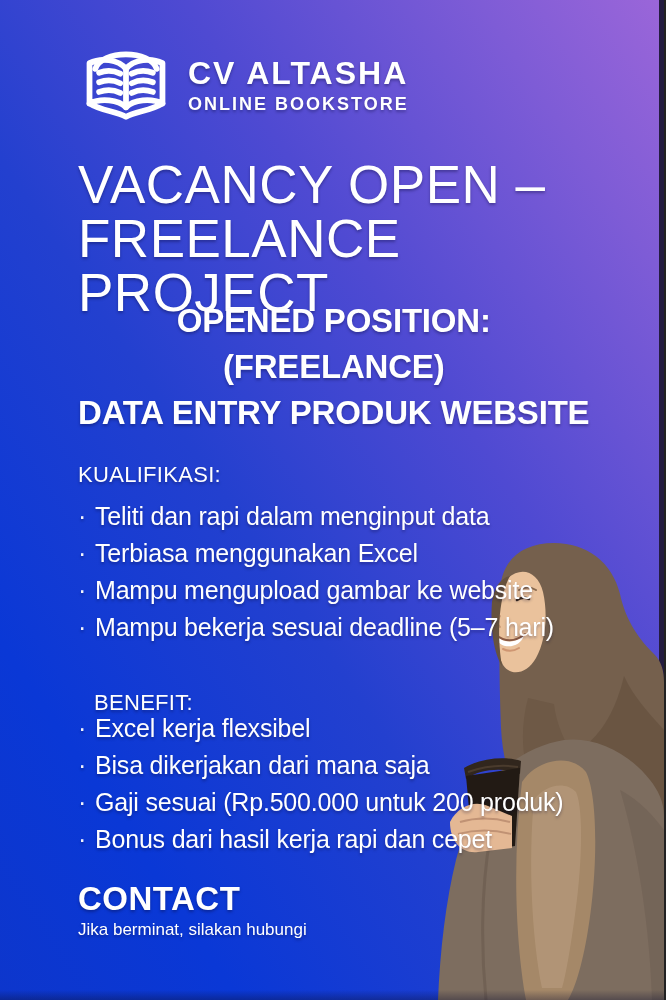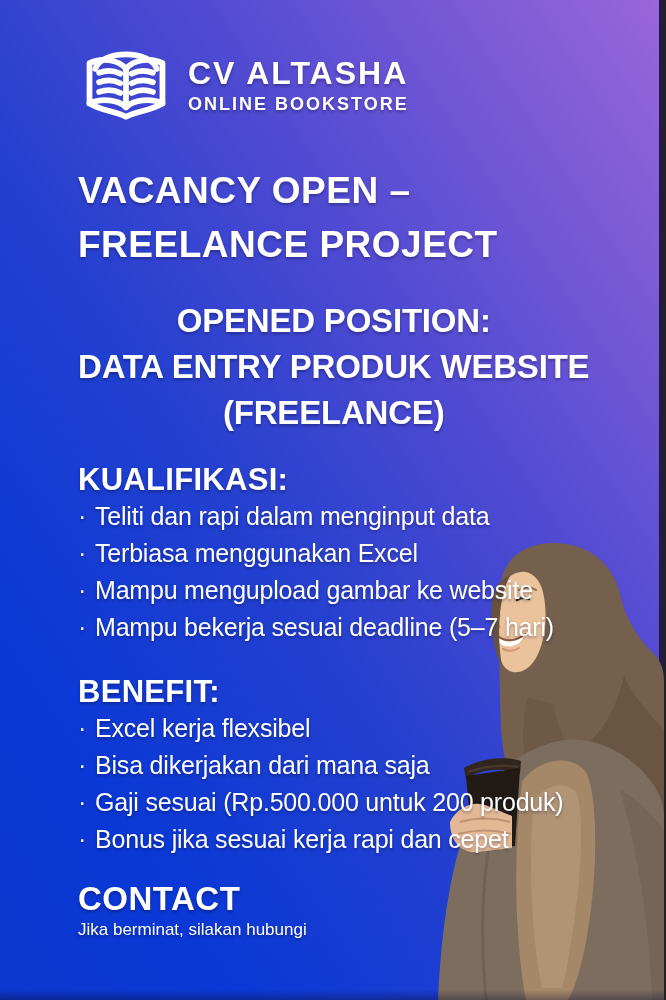--- a/index.html
+++ b/index.html
@@ -18,23 +18,23 @@
   }
   .photo{
     position:absolute;right:0;bottom:0;width:240px;height:470px;z-index:2;
   }
   .content{position:absolute;inset:0;z-index:3;}
   .txt{position:absolute;left:78px;text-shadow:0 2px 3px rgba(8,10,50,.35);}
   .brand{top:42px;display:flex;align-items:center;gap:14px;}
   .brand .logo{width:96px;height:86px;flex:0 0 auto;}
   .brand-name{font-size:32px;font-weight:700;letter-spacing:2px;line-height:1.15;}
   .brand-tagline{font-size:18px;font-weight:600;letter-spacing:2px;line-height:1.2;margin-top:2px;}
-  .headline{top:164px;font-size:37px;font-weight:700;line-height:54px;letter-spacing:.5px;}
+  .headline{top:158px;font-size:53px;font-weight:400;line-height:54px;letter-spacing:.5px;}
   .position{top:298px;font-size:33px;font-weight:700;line-height:46px;letter-spacing:-.2px;text-align:center;}
-  .section-title{font-size:31px;font-weight:700;letter-spacing:.3px;}
+  .section-title{font-size:22px;font-weight:400;letter-spacing:.3px;}
   .kualifikasi-title{top:462px;}
   .benefit-title{top:674px;}
   .bullets{margin:0;padding:0;list-style:none;font-size:25px;font-weight:500;letter-spacing:-.2px;}
   .bullets li{height:37px;line-height:37px;display:flex;}
   .kualifikasi-list{top:498px;}
   .benefit-list{top:710px;}
   .dot{width:17px;text-align:left;opacity:.95;}
   .contact-title{top:880px;font-size:33px;font-weight:700;letter-spacing:.5px;}
   .contact-note{top:920px;font-size:17px;font-weight:400;}
   .bottom-shade{position:absolute;left:0;bottom:0;width:100%;height:10px;
@@ -106,22 +106,22 @@
       </div>
     </header>
 
     <h1 class="txt headline" style="margin:0">
       <span style="display:block">VACANCY OPEN –</span>
       <span style="display:block">FREELANCE PROJECT</span>
     </h1>
 
     <h2 class="txt position" style="margin:0">
       <span style="display:block">OPENED POSITION:</span>
+      <span style="display:block">(FREELANCE)</span>
       <span style="display:block">DATA ENTRY PRODUK WEBSITE</span>
-      <span style="display:block">(FREELANCE)</span>
     </h2>
 
     <h3 class="txt section-title kualifikasi-title" style="margin:0">KUALIFIKASI:</h3>
     <ul class="txt bullets kualifikasi-list">
       <li>
         <span class="dot">·</span>
         <span>Teliti dan rapi dalam menginput data</span>
       </li>
       <li>
         <span class="dot">·</span>
@@ -130,37 +130,37 @@
       <li>
         <span class="dot">·</span>
         <span>Mampu mengupload gambar ke website</span>
       </li>
       <li>
         <span class="dot">·</span>
         <span>Mampu bekerja sesuai deadline (5–7 hari)</span>
       </li>
     </ul>
 
-    <h3 class="txt section-title benefit-title" style="margin:0">BENEFIT:</h3>
+    <h3 class="txt section-title benefit-title" style="margin:16px">BENEFIT:</h3>
     <ul class="txt bullets benefit-list">
       <li>
         <span class="dot">·</span>
         <span>Excel kerja flexsibel</span>
       </li>
       <li>
         <span class="dot">·</span>
         <span>Bisa dikerjakan dari mana saja</span>
       </li>
       <li>
         <span class="dot">·</span>
         <span>Gaji sesuai (Rp.500.000 untuk 200 produk)</span>
       </li>
       <li>
         <span class="dot">·</span>
-        <span>Bonus jika sesuai kerja rapi dan cepet</span>
+        <span>Bonus dari hasil kerja rapi dan cepet</span>
       </li>
     </ul>
 
     <h3 class="txt contact-title" style="margin:0">CONTACT</h3>
     <p class="txt contact-note" style="margin:0">Jika berminat, silakan hubungi</p>
 
   </div>
 </div>
 
 </body></html>

